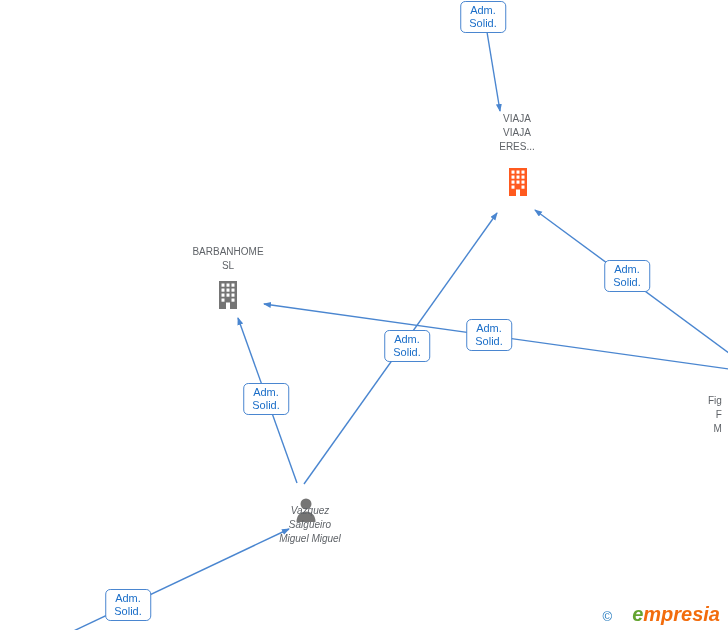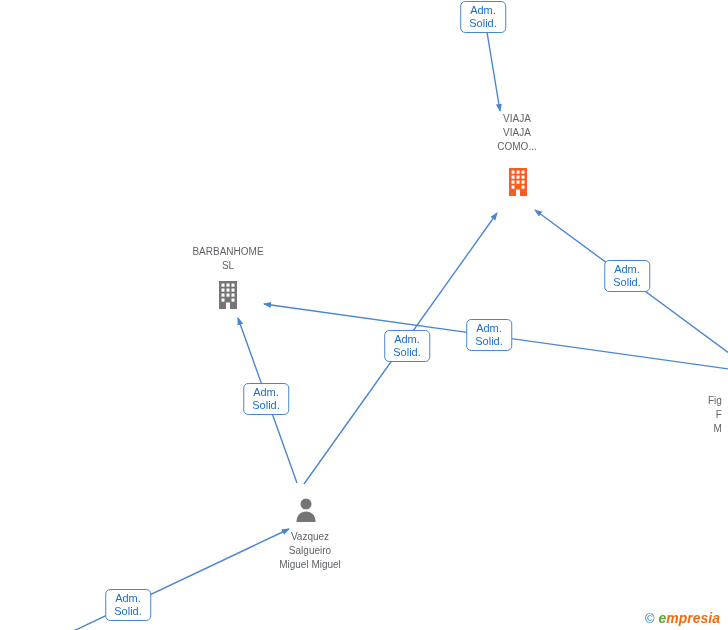--- a/index.html
+++ b/index.html
@@ -54,21 +54,21 @@
   .node-icon.person-gray    { color: #757575; }
   .footer {
     position: absolute;
     right: 8px;
     bottom: 4px;
     font-size: 13px;
     cursor: pointer;
     white-space: nowrap;
   }
   .footer .copy { color: #1b75bc; margin-right: 4px; }
-  .footer .brand { font-weight: bold; font-style: italic; font-size: 14px; }
+  .footer .brand { font-weight: bold; font-style: italic; font-size: 20px; margin-left: 16px; }
   .footer .brand .first { color: #64a431; }
   .footer .brand .rest  { color: #f26c0d; }
 </style>
 </head>
 <body>
 
 <div class="canvas">
 
   <svg class="edges" width="728" height="630" viewBox="0 0 728 630">
     <defs>
@@ -105,21 +105,21 @@
     <div>Solid.</div>
   </div>
   <div class="edge-label" style="left:128px; top:605px;">
     <div>Adm.</div>
     <div>Solid.</div>
   </div>
 
   <div class="node-label" style="left:517px; top:112px;">
     <div>VIAJA</div>
     <div>VIAJA</div>
-    <div>COMO...</div>
+    <div>ERES...</div>
   </div>
   <div class="node-icon company-active" style="left:505px; top:168px;">
     <svg width="26" height="28" viewBox="0 0 26 28">
       <rect x="4" y="0" width="18" height="28" fill="currentColor"></rect>
       <rect x="6.5" y="2.5" width="3" height="3.2" fill="#ffffff"></rect>
       <rect x="11.5" y="2.5" width="3" height="3.2" fill="#ffffff"></rect>
       <rect x="16.5" y="2.5" width="3" height="3.2" fill="#ffffff"></rect>
       <rect x="6.5" y="7.5" width="3" height="3.2" fill="#ffffff"></rect>
       <rect x="11.5" y="7.5" width="3" height="3.2" fill="#ffffff"></rect>
       <rect x="16.5" y="7.5" width="3" height="3.2" fill="#ffffff"></rect>
@@ -153,21 +153,21 @@
       <rect x="11" y="21.5" width="4" height="6.5" fill="#ffffff"></rect>
     </svg>
   </div>
 
   <div class="node-icon person-gray" style="left:293px; top:497px;">
     <svg width="26" height="27" viewBox="0 0 26 27">
       <circle cx="13" cy="7" r="5.5" fill="currentColor"></circle>
       <path d="M3.5,25 c0,-7 4.2,-10.5 9.5,-10.5 c5.3,0 9.5,3.5 9.5,10.5 z" fill="currentColor"></path>
     </svg>
   </div>
-  <div class="node-label" style="left:310px; top:530px;">
+  <div class="node-label" style="left:310px; top:504px;font-style:italic;">
     <div>Vazquez</div>
     <div>Salgueiro</div>
     <div>Miguel Miguel</div>
   </div>
 
   <div class="node-label clipped" style="left:708px; top:394px;">
     <div>Fig</div>
     <div>F</div>
     <div>M</div>
   </div>

